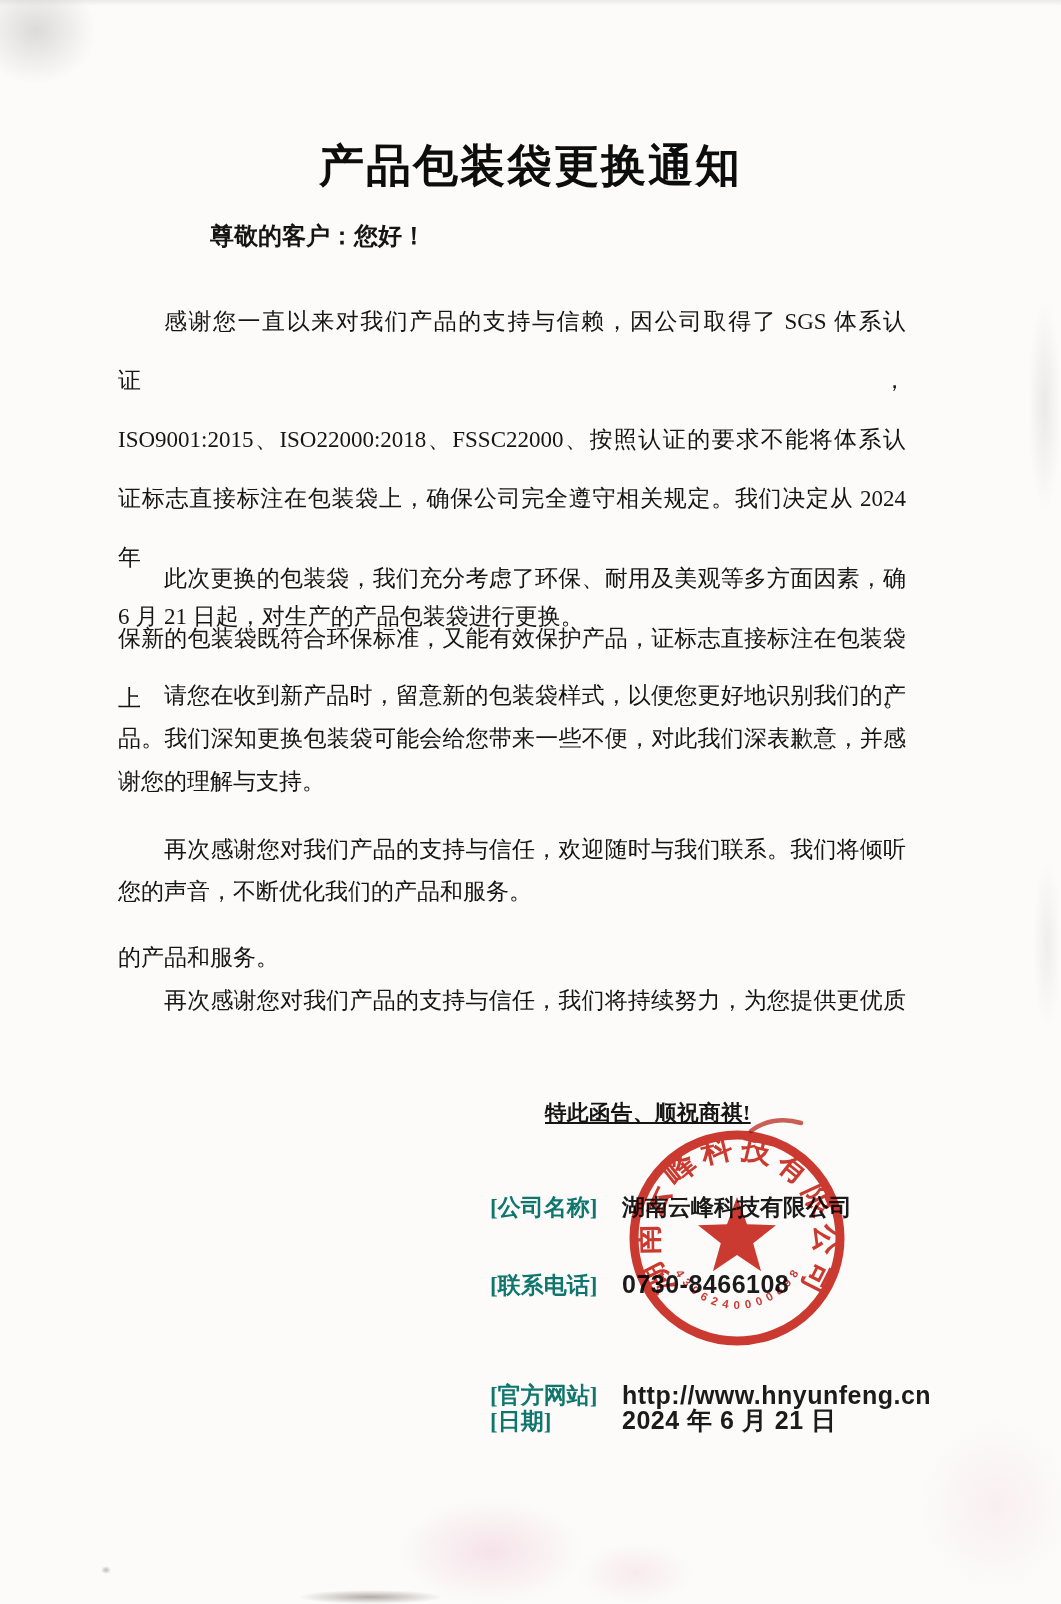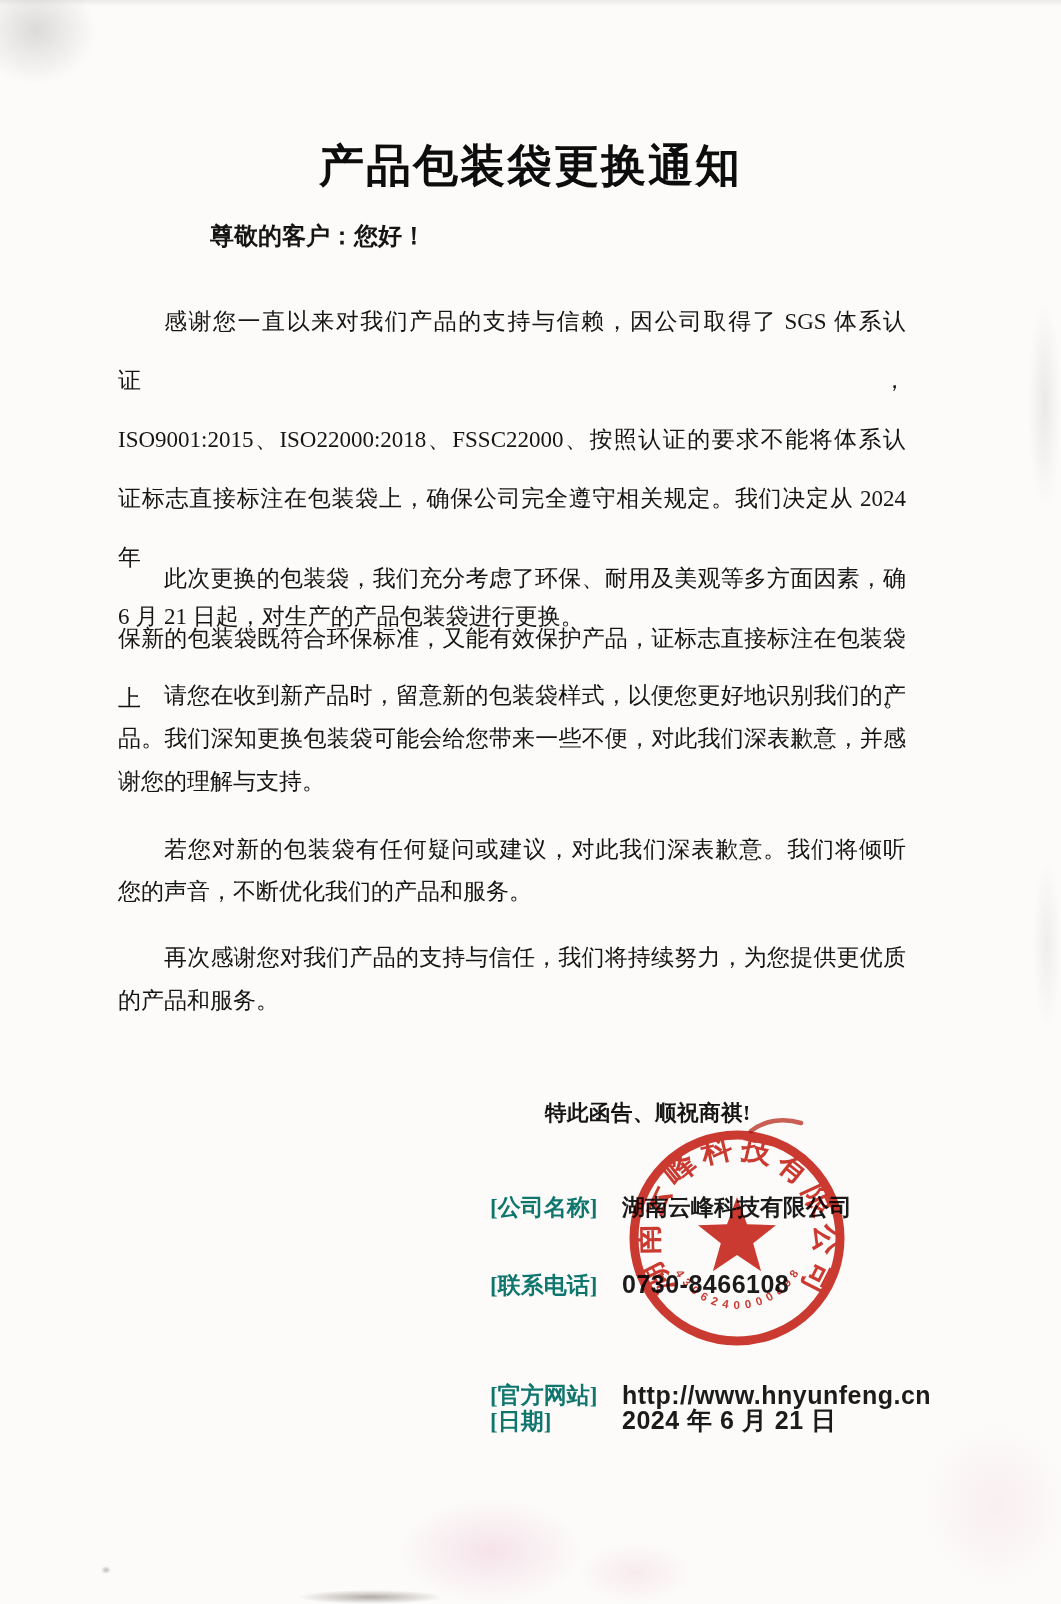--- a/index.html
+++ b/index.html
@@ -29,21 +29,21 @@
   .para .line{width:100%;}
   .line.fill{text-align:justify;text-align-last:justify;}
   .line.indent{text-indent:46px;}
   .p1{top:292px;line-height:59px;}
   .p2{top:549px;line-height:60px;}
   .p3{top:674px;line-height:43px;}
   .p4{top:829px;line-height:42px;}
   .p5{top:936px;line-height:43px;}
   .closing{
     position:absolute;top:1098px;left:545px;
-    font-size:21.5px;font-weight:700;letter-spacing:0.5px;white-space:nowrap;
+    font-size:21.5px;font-weight:700;letter-spacing:0.5px;white-space:nowrap;text-decoration:underline;
   }
   
   .info-row{
     position:absolute;left:490px;display:flex;align-items:baseline;
     white-space:nowrap;
   }
   .info-label{
     width:132px;flex:0 0 132px;
     font-size:23px;font-weight:700;color:#0f766e;
   }
@@ -117,27 +117,27 @@
     <div class="line fill">保新的包装袋既符合环保标准，又能有效保护产品，证标志直接标注在包装袋上。</div>
   </div>
 
   <div class="para p3">
     <div class="line fill indent">请您在收到新产品时，留意新的包装袋样式，以便您更好地识别我们的产</div>
     <div class="line fill">品。我们深知更换包装袋可能会给您带来一些不便，对此我们深表歉意，并感</div>
     <div class="line">谢您的理解与支持。</div>
   </div>
 
   <div class="para p4">
-    <div class="line fill indent">若您对新的包装袋有任何疑问或建议，对此我们深表歉意。我们将倾听</div>
+    <div class="line fill indent">再次感谢您对我们产品的支持与信任，欢迎随时与我们联系。我们将倾听</div>
     <div class="line">您的声音，不断优化我们的产品和服务。</div>
   </div>
 
   <div class="para p5">
+    <div class="line">的产品和服务。</div>
     <div class="line fill indent">再次感谢您对我们产品的支持与信任，我们将持续努力，为您提供更优质</div>
-    <div class="line">的产品和服务。</div>
   </div>
 
   <div class="closing">特此函告、顺祝商祺!</div>
 
   <div class="info-row row-company">
     <span class="info-label">[公司名称]</span>
     <span class="info-value">湖南云峰科技有限公司</span>
   </div>
   <div class="info-row row-phone">
     <span class="info-label">[联系电话]</span>

